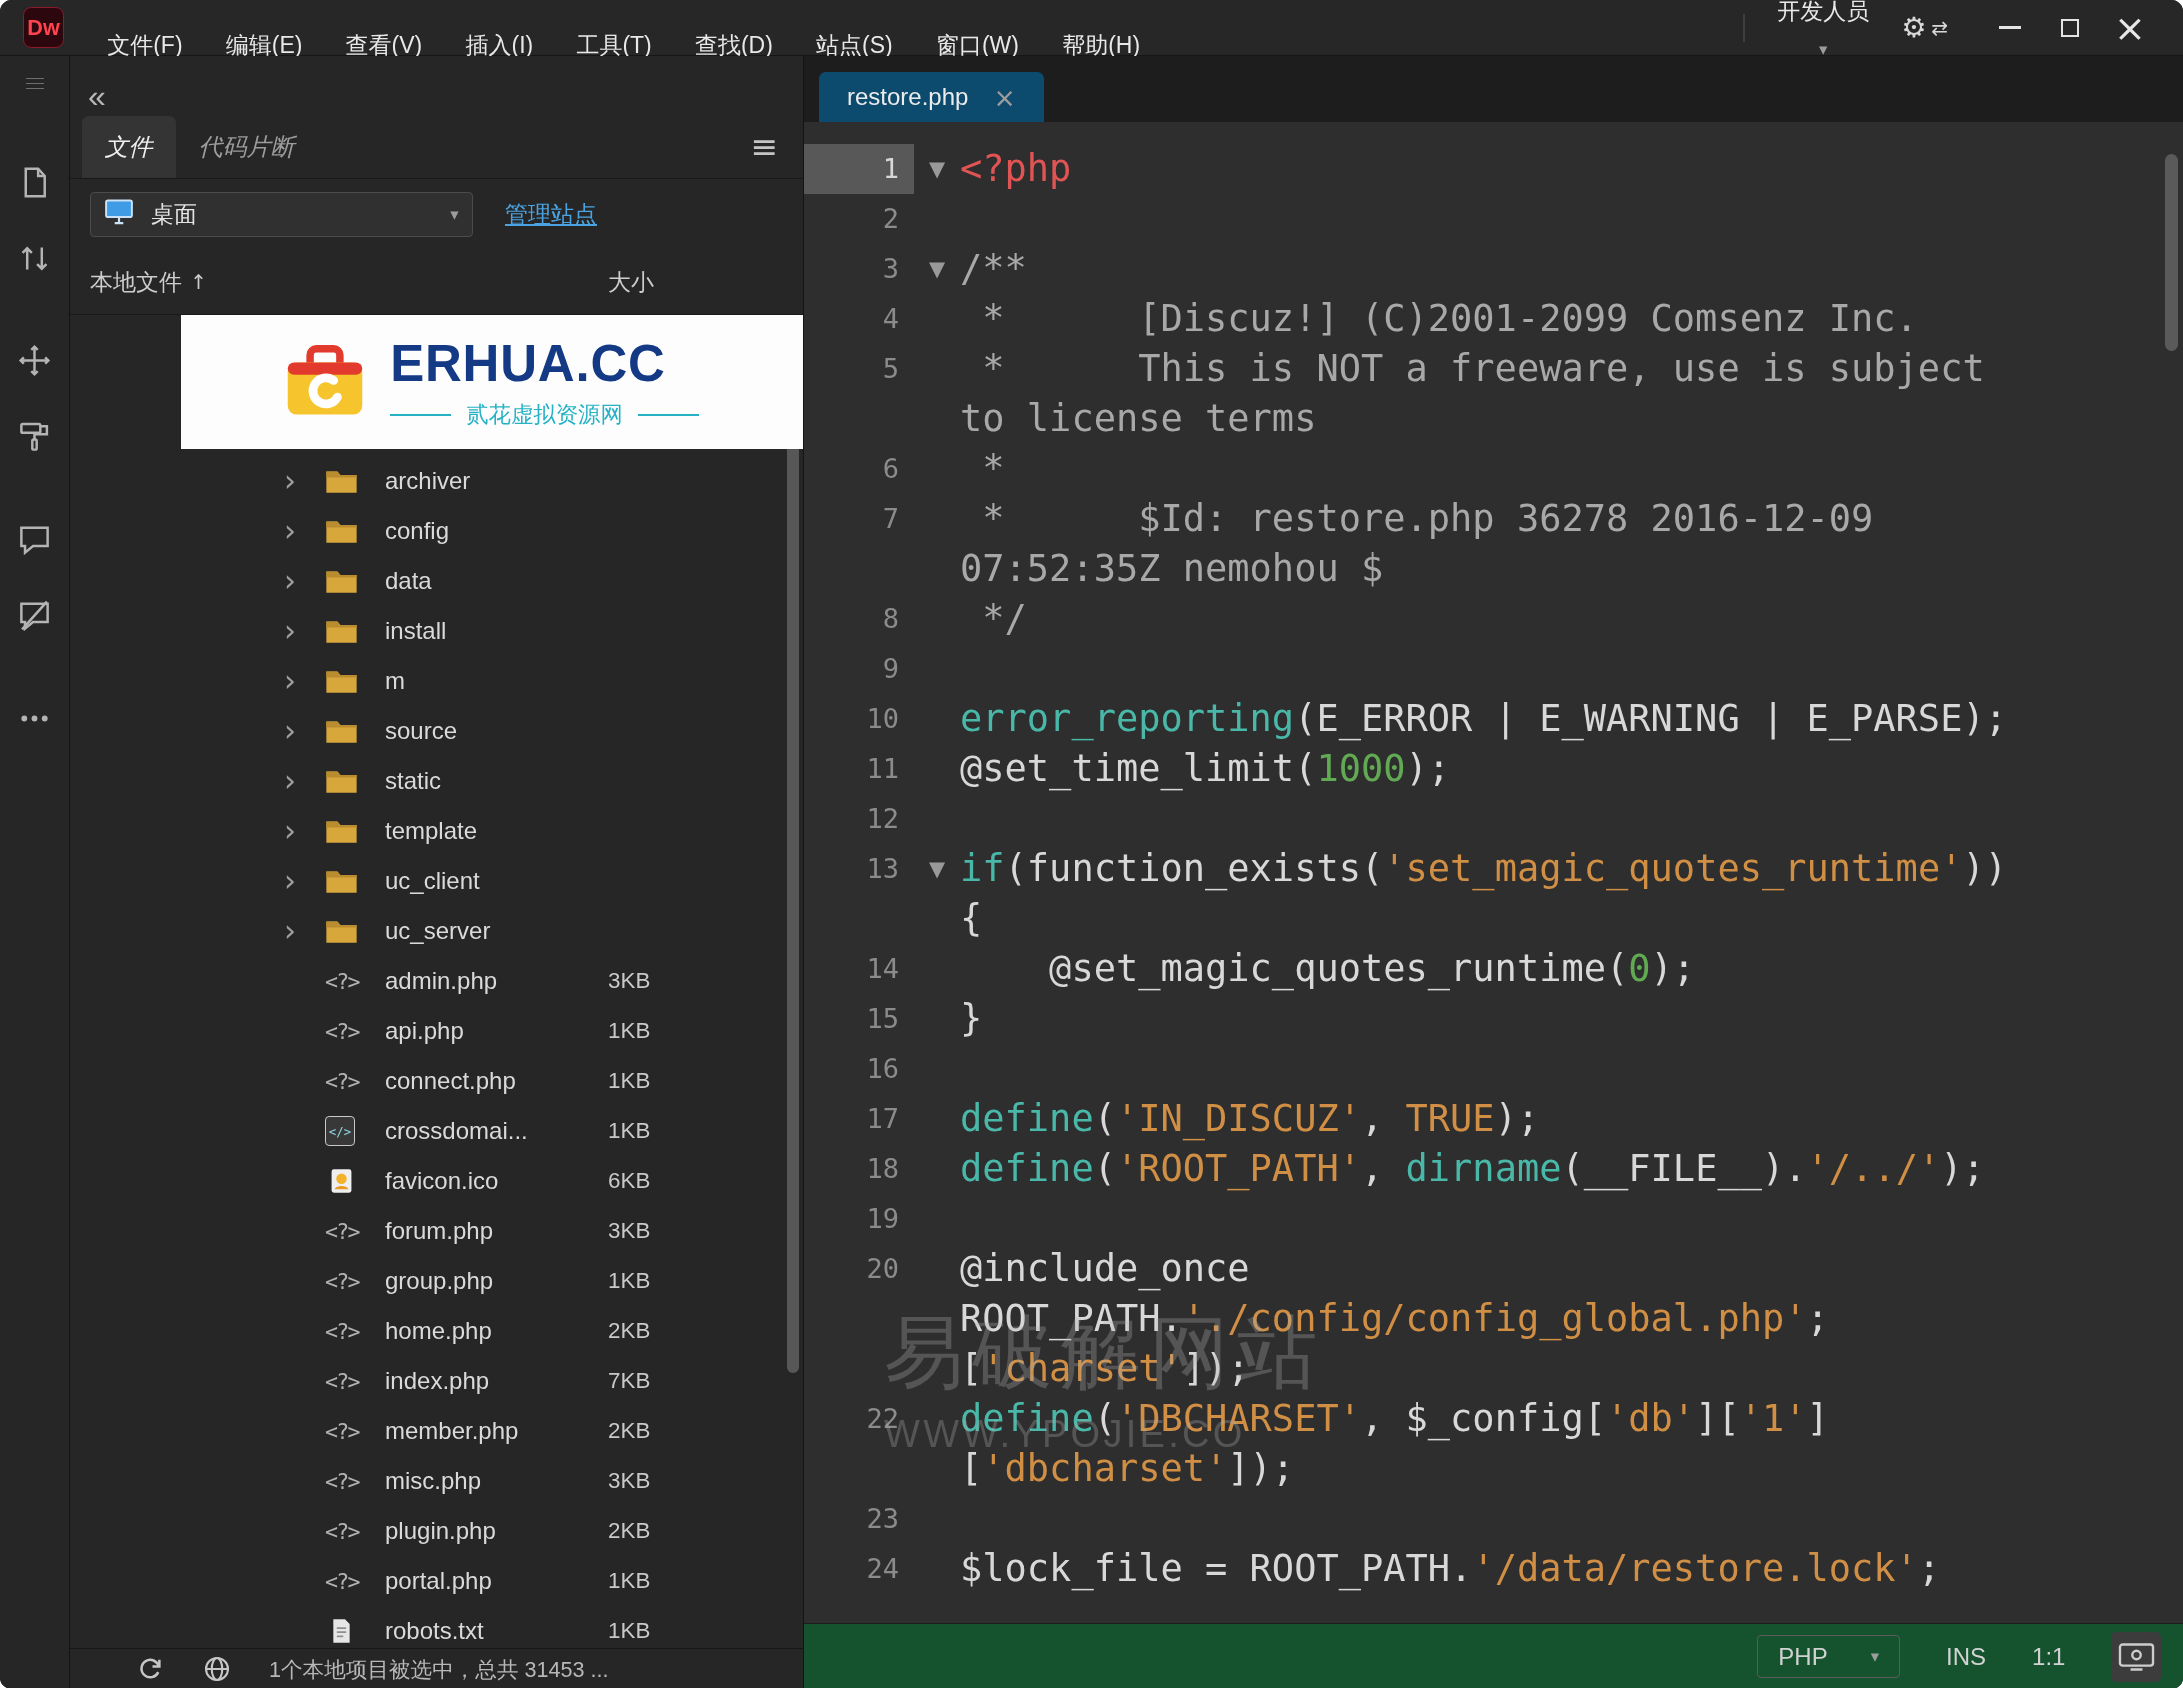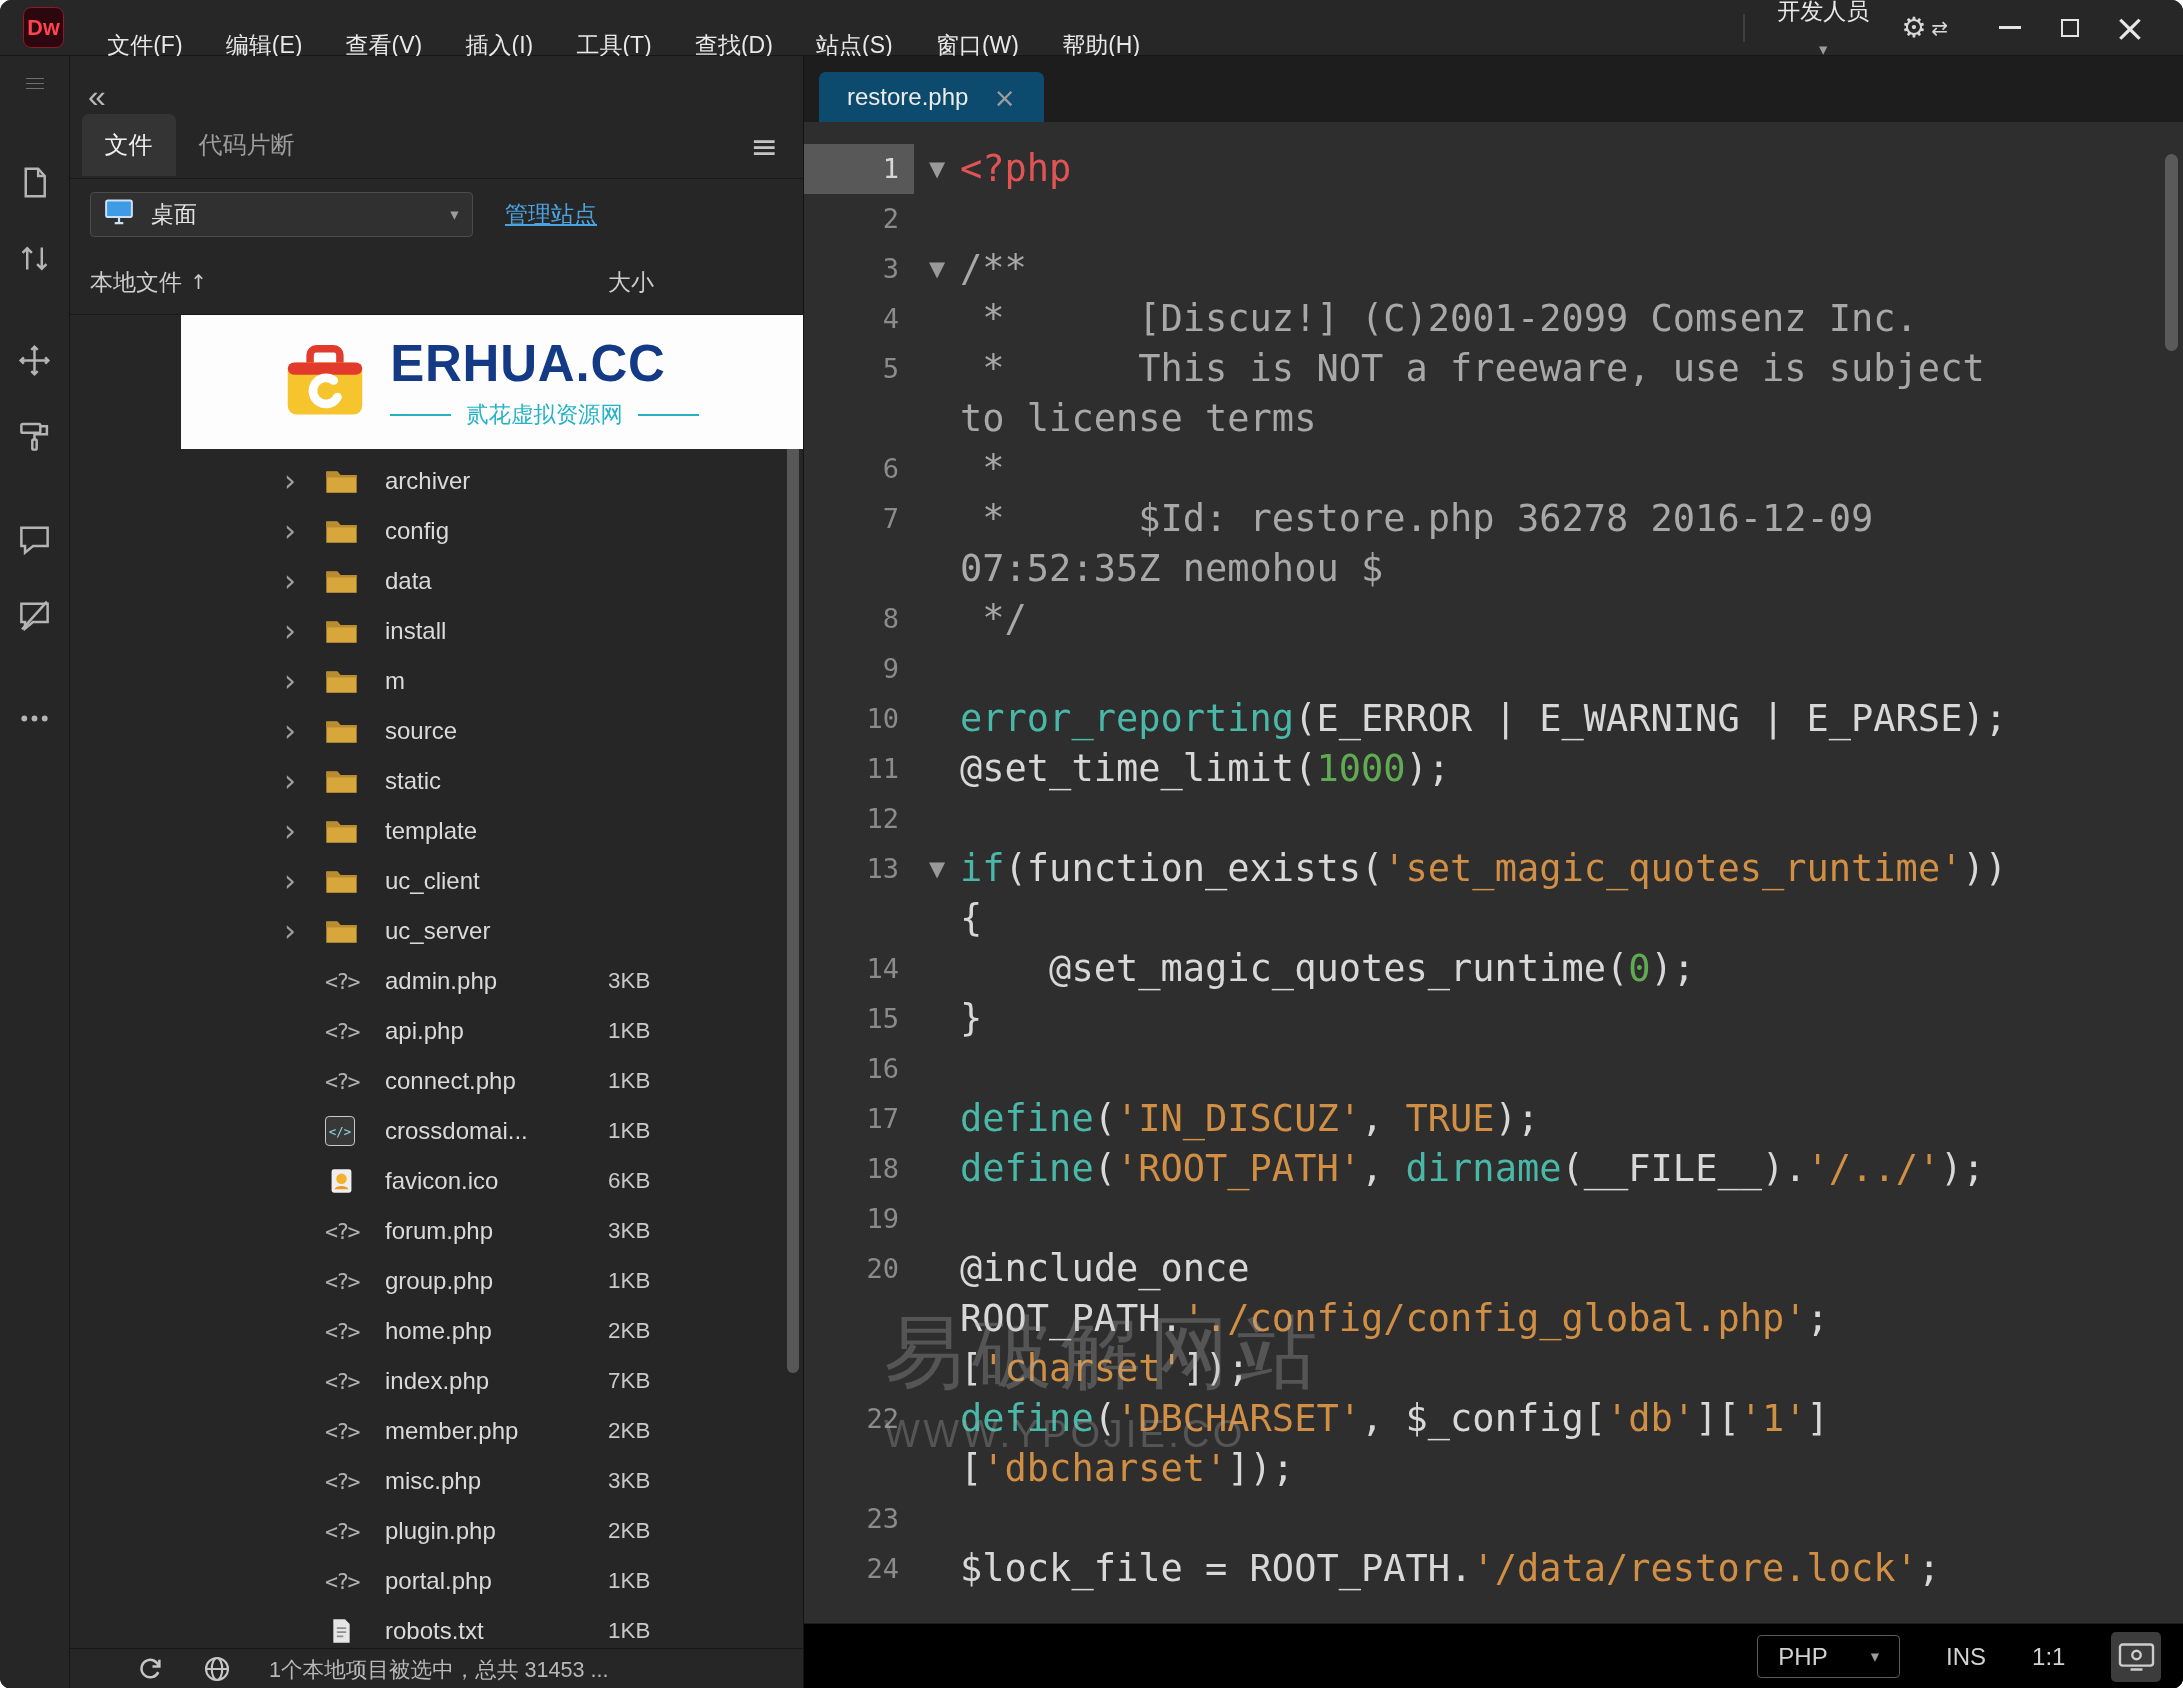--- a/index.html
+++ b/index.html
@@ -41,21 +41,21 @@
   .tool-btn { width:70px; height:76px; display:flex; align-items:center; justify-content:center; }
   .tool-btn svg { width:35px; height:35px; }
   .tool-gap { height:26.6px; flex:none; }
 
   
   .files-panel { width:734px; flex:none; background:#262626; border-right:0.8px solid #141414;
                  display:flex; flex-direction:column; min-height:0; }
   .collapse-row { height:58px; flex:none; display:flex; align-items:flex-end; padding:0 18px 1.7px; }
   .collapse { color:#b8b8b8; font-size:32px; line-height:1; }
   .tabs-row { height:65px; flex:none; display:flex; align-items:center; padding:0 11.6px; border-bottom:0.8px solid #191919; }
-  .ptabs { display:flex; align-items:flex-start; height:100%; }
+  .ptabs { display:flex; align-items:flex-end; height:100%;font-style:italic; }
   .ptab { font-size:24px; color:#9c9c9c; padding:15px 23px; cursor:default; }
   .ptab.active { color:#f0f0f0; background:#343434; border-radius:6.6px 6.6px 0 0; }
   .pmenu { margin-left:auto; color:#c4c4c4; font-size:33px; padding-right:13.3px; font-family:"DejaVu Sans",sans-serif; }
 
   .site-row { height:71px; flex:none; display:flex; align-items:center; padding:0 20px; gap:32px; }
   .site-select { width:383px; height:45px; background:#303030; border:0.8px solid #4c4c4c; border-radius:4.1px;
                  display:flex; align-items:center; gap:16.6px; padding:0 13.3px; color:#e4e4e4; font-size:23px; }
   .site-select .caret { margin-left:auto; }
   .manage-link { color:#4aa3e2; font-size:23px; text-decoration:underline; cursor:pointer; }
 
@@ -107,21 +107,21 @@
   .ctext { flex:1; white-space:pre; overflow:hidden; }
   .tok-d { color:#d8d8d8; } .tok-c { color:#a8a8a8; } .tok-g { color:#e15454; }
   .tok-k { color:#49b8a8;margin-top:31px; } .tok-s { color:#d08f44; } .tok-n { color:#61a953; }
 
   .editor-wm { position:absolute; left:80px; top:1178px; color:rgba(175,175,175,0.30); pointer-events:none; text-align:left; }
   .ewm1 { font-size:80px; letter-spacing:8.3px; }
   .ewm2 { font-size:38px; letter-spacing:3.3px; margin-top:5px; }
 
   .escroll { position:absolute; right:5px; top:32px; width:13.3px; height:197px; background:#5a5a5a; border-radius:6.6px; }
 
-  .estatus { height:66px; flex:none; background:#000000; border-top:0.8px solid #1c1c1c;
+  .estatus { height:66px; flex:none; background:#14532d; border-top:0.8px solid #1c1c1c;
              display:flex; align-items:center; justify-content:flex-end; gap:46px; padding-right:21.6px;
              color:#d2d2d2; font-size:24px; }
   .lang-select { display:flex; align-items:center; gap:43px; border:0.8px solid #5c5c5c; border-radius:4.1px; padding:6.6px 20px; }
   .live-btn { width:50px; height:50px; background:#3c3c3c; border-radius:5px; display:flex; align-items:center; justify-content:center; }
 </style>
 </head>
 <body>
 
 <div class="window">
 

